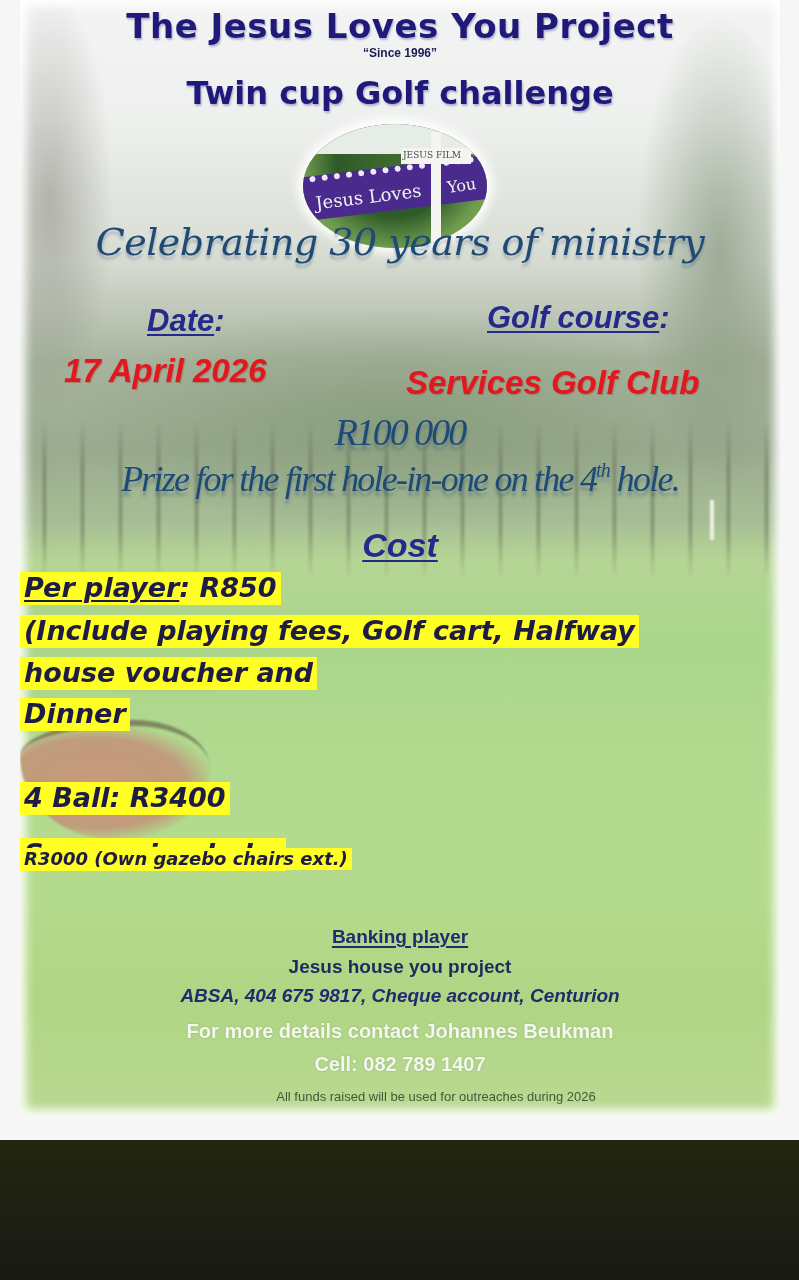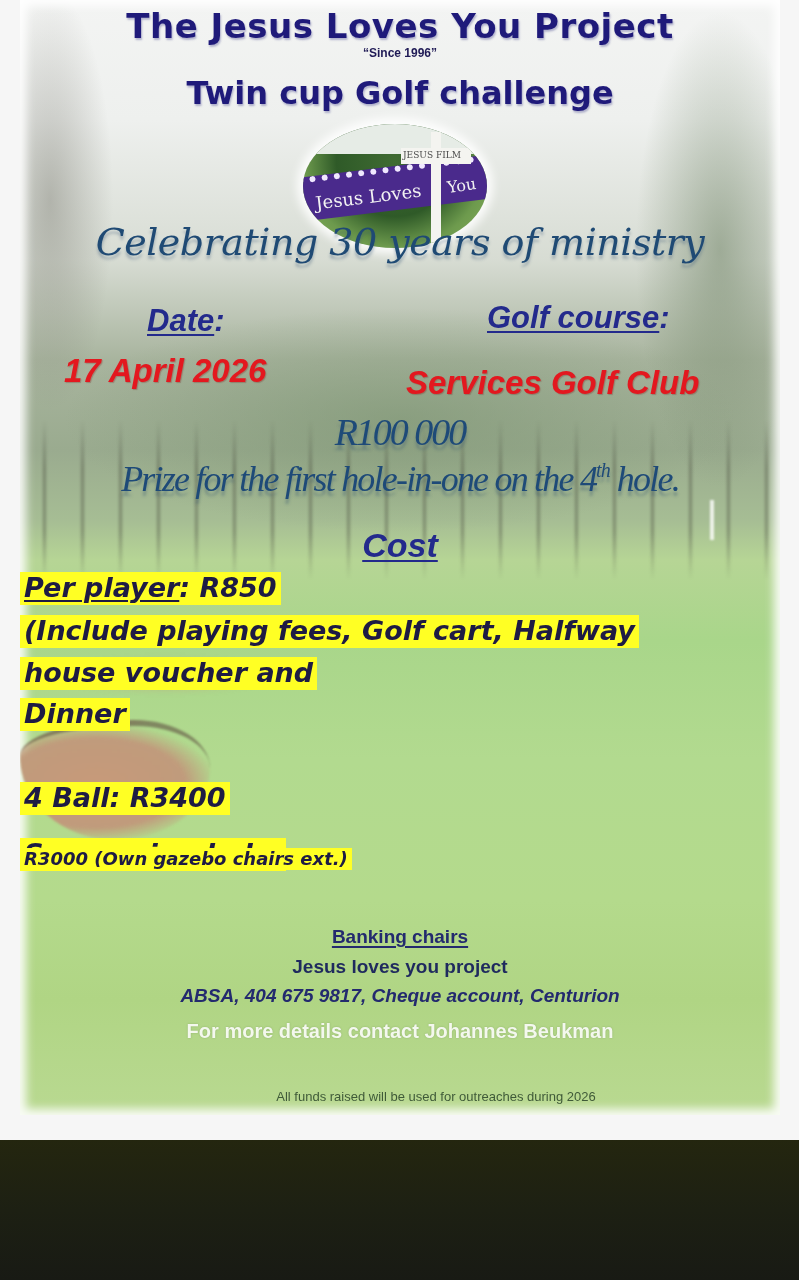--- a/index.html
+++ b/index.html
@@ -183,21 +183,22 @@
   <div class="center cost-title"><u>Cost</u></div>
 
   <div class="hl-wrap per-player"><span class="hl"><u>Per player</u><span>: R850</span></span></div>
   <div class="hl-wrap inc1"><span class="hl">(Include playing fees, Golf cart, Halfway</span></div>
   <div class="hl-wrap inc2"><span class="hl">house voucher and</span></div>
   <div class="hl-wrap inc3"><span class="hl">Dinner</span></div>
   <div class="hl-wrap fourball"><span class="hl">4 Ball: R3400</span></div>
   <div class="hl-wrap sponsor"><span class="hl"><u>Sponsoring hole</u><span>:</span></span></div>
   <div class="hl-wrap sponsor-val"><span class="hl">R3000 (Own gazebo chairs ext.)</span></div>
 
-  <div class="center bank-title"><u>Banking chairs</u></div>
-  <div class="center bank-name">Jesus loves you project</div>
+  <div class="center bank-title"><u>Banking player</u></div>
+  <div class="center bank-name">Jesus house you project</div>
   <div class="center bank-acc">ABSA, 404 675 9817, Cheque account, Centurion</div>
 
   <div class="center contact">For more details contact Johannes Beukman</div>
+  <div class="center cell">Cell: 082 789 1407</div>
   <div class="center funds">All funds raised will be used for outreaches during 2026</div>
 </div>
 
 <div class="bottom-dark"></div>
 
 </body></html>

